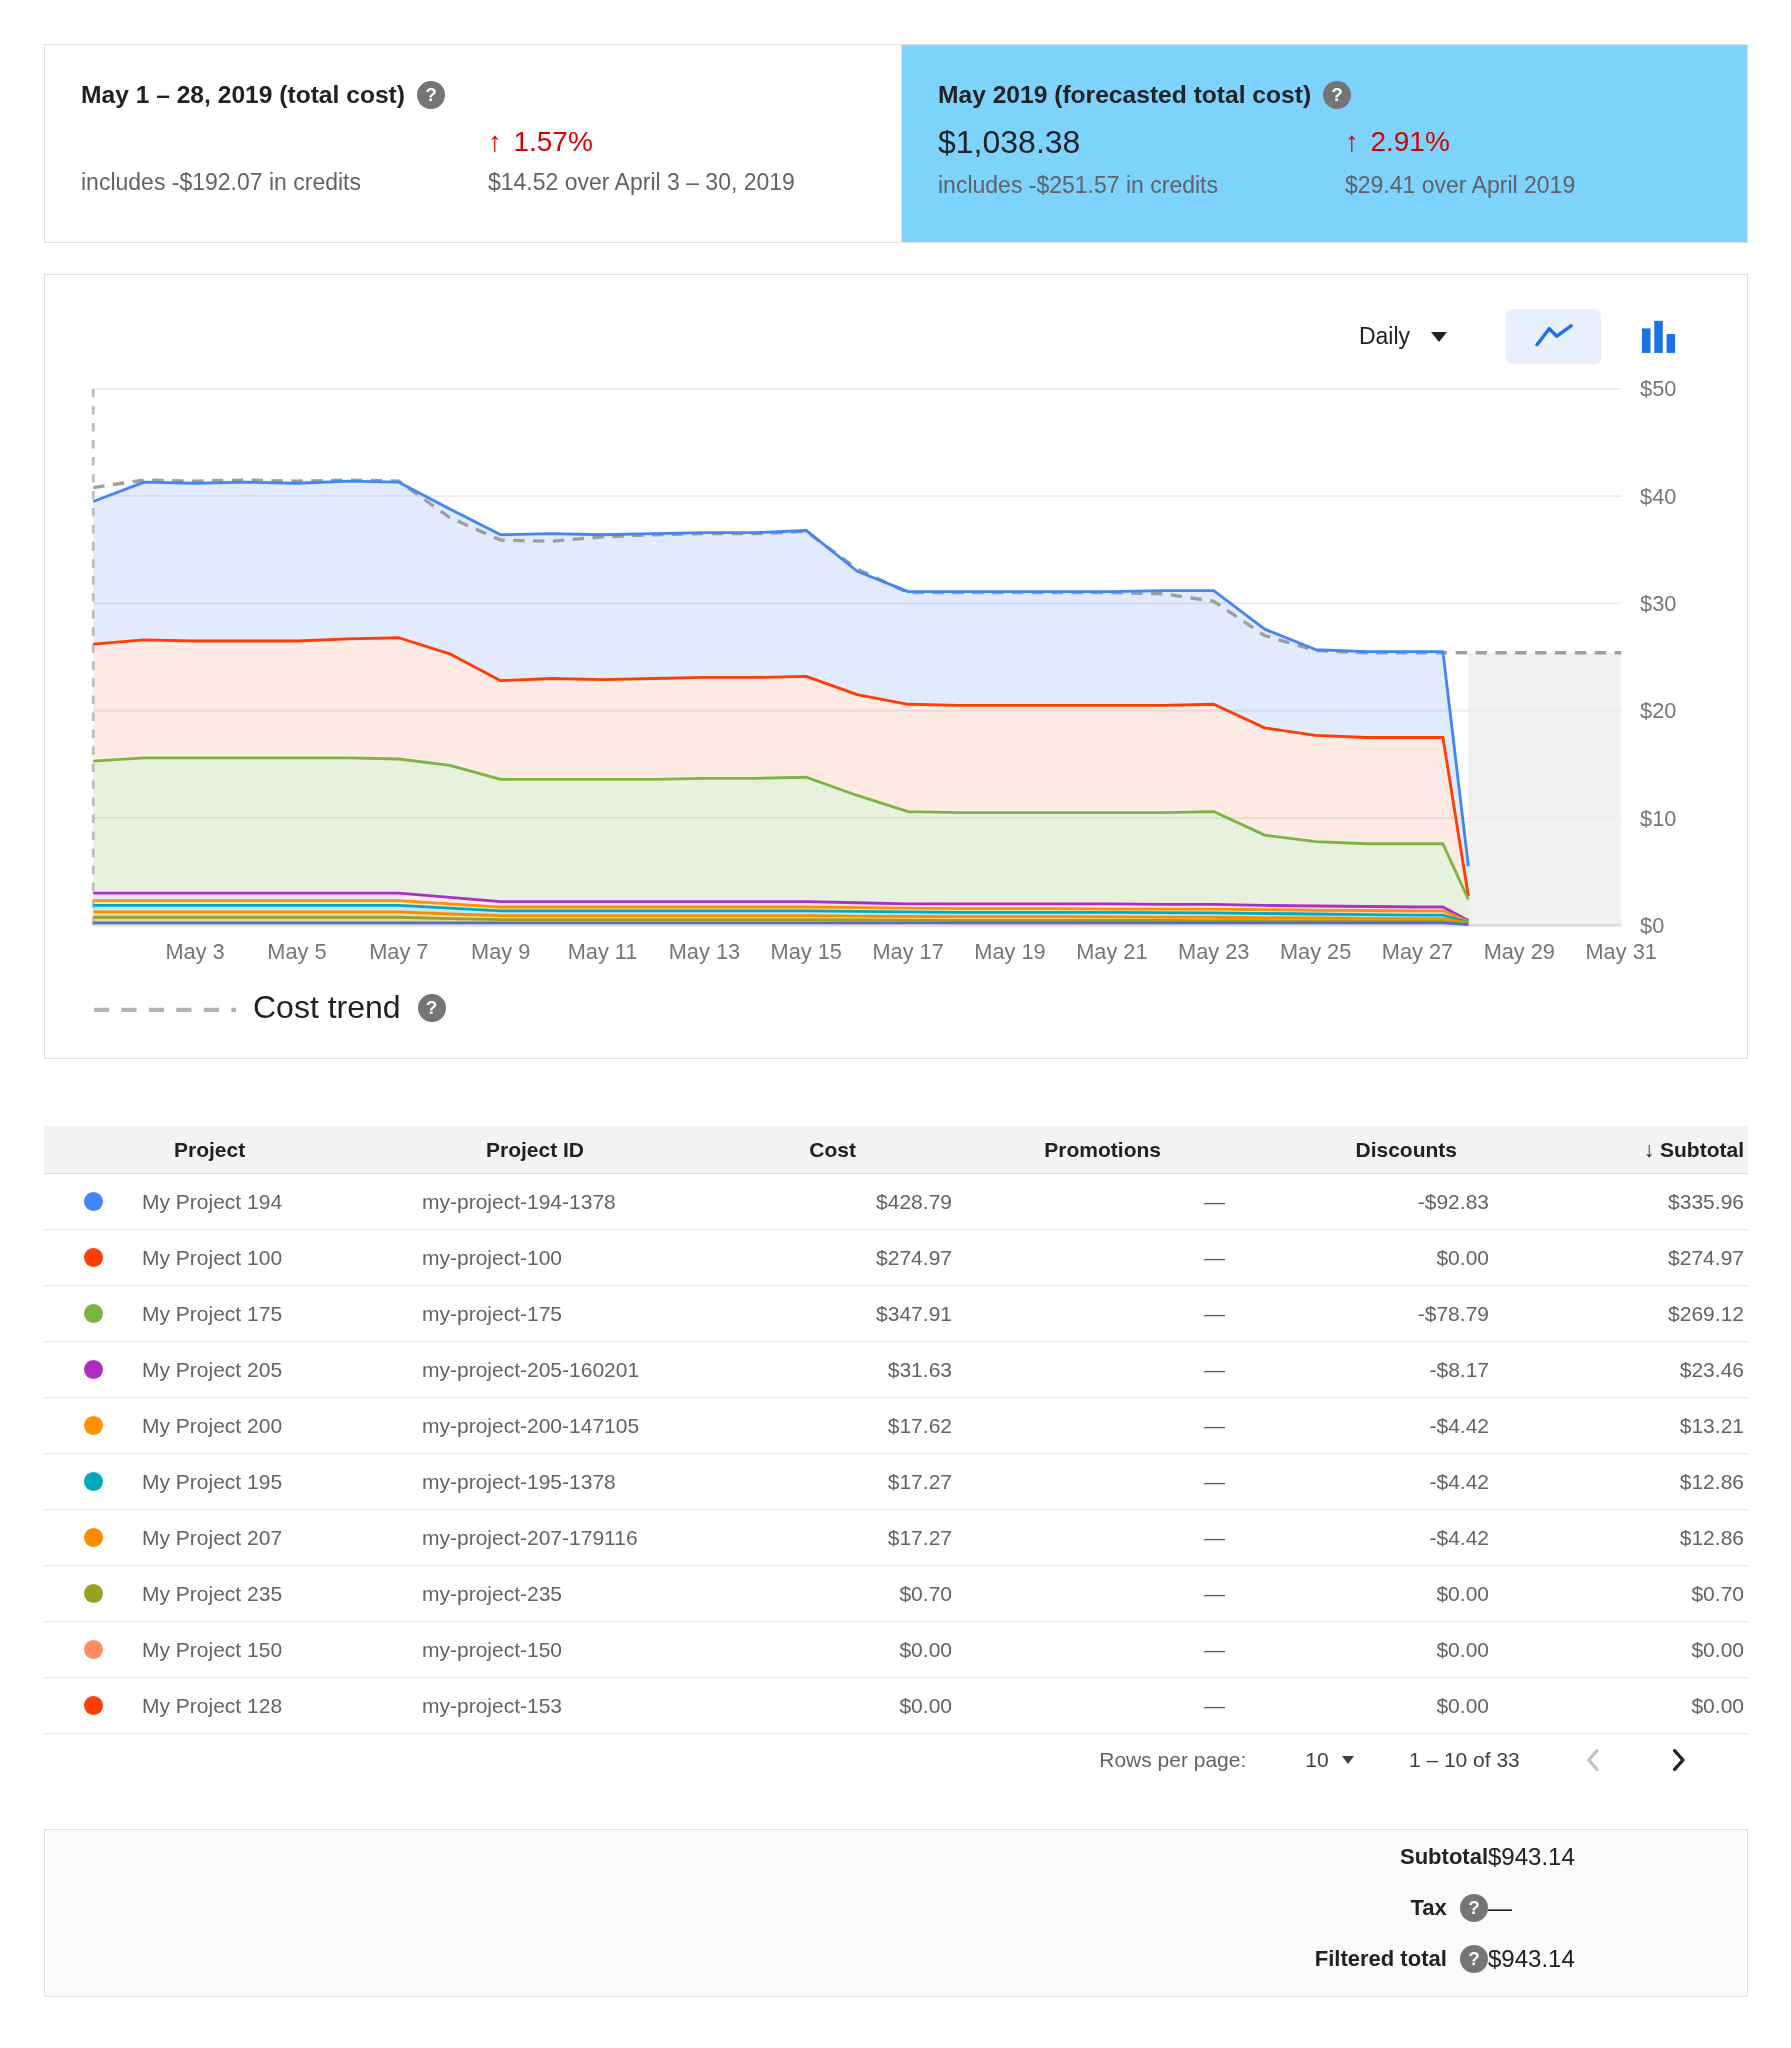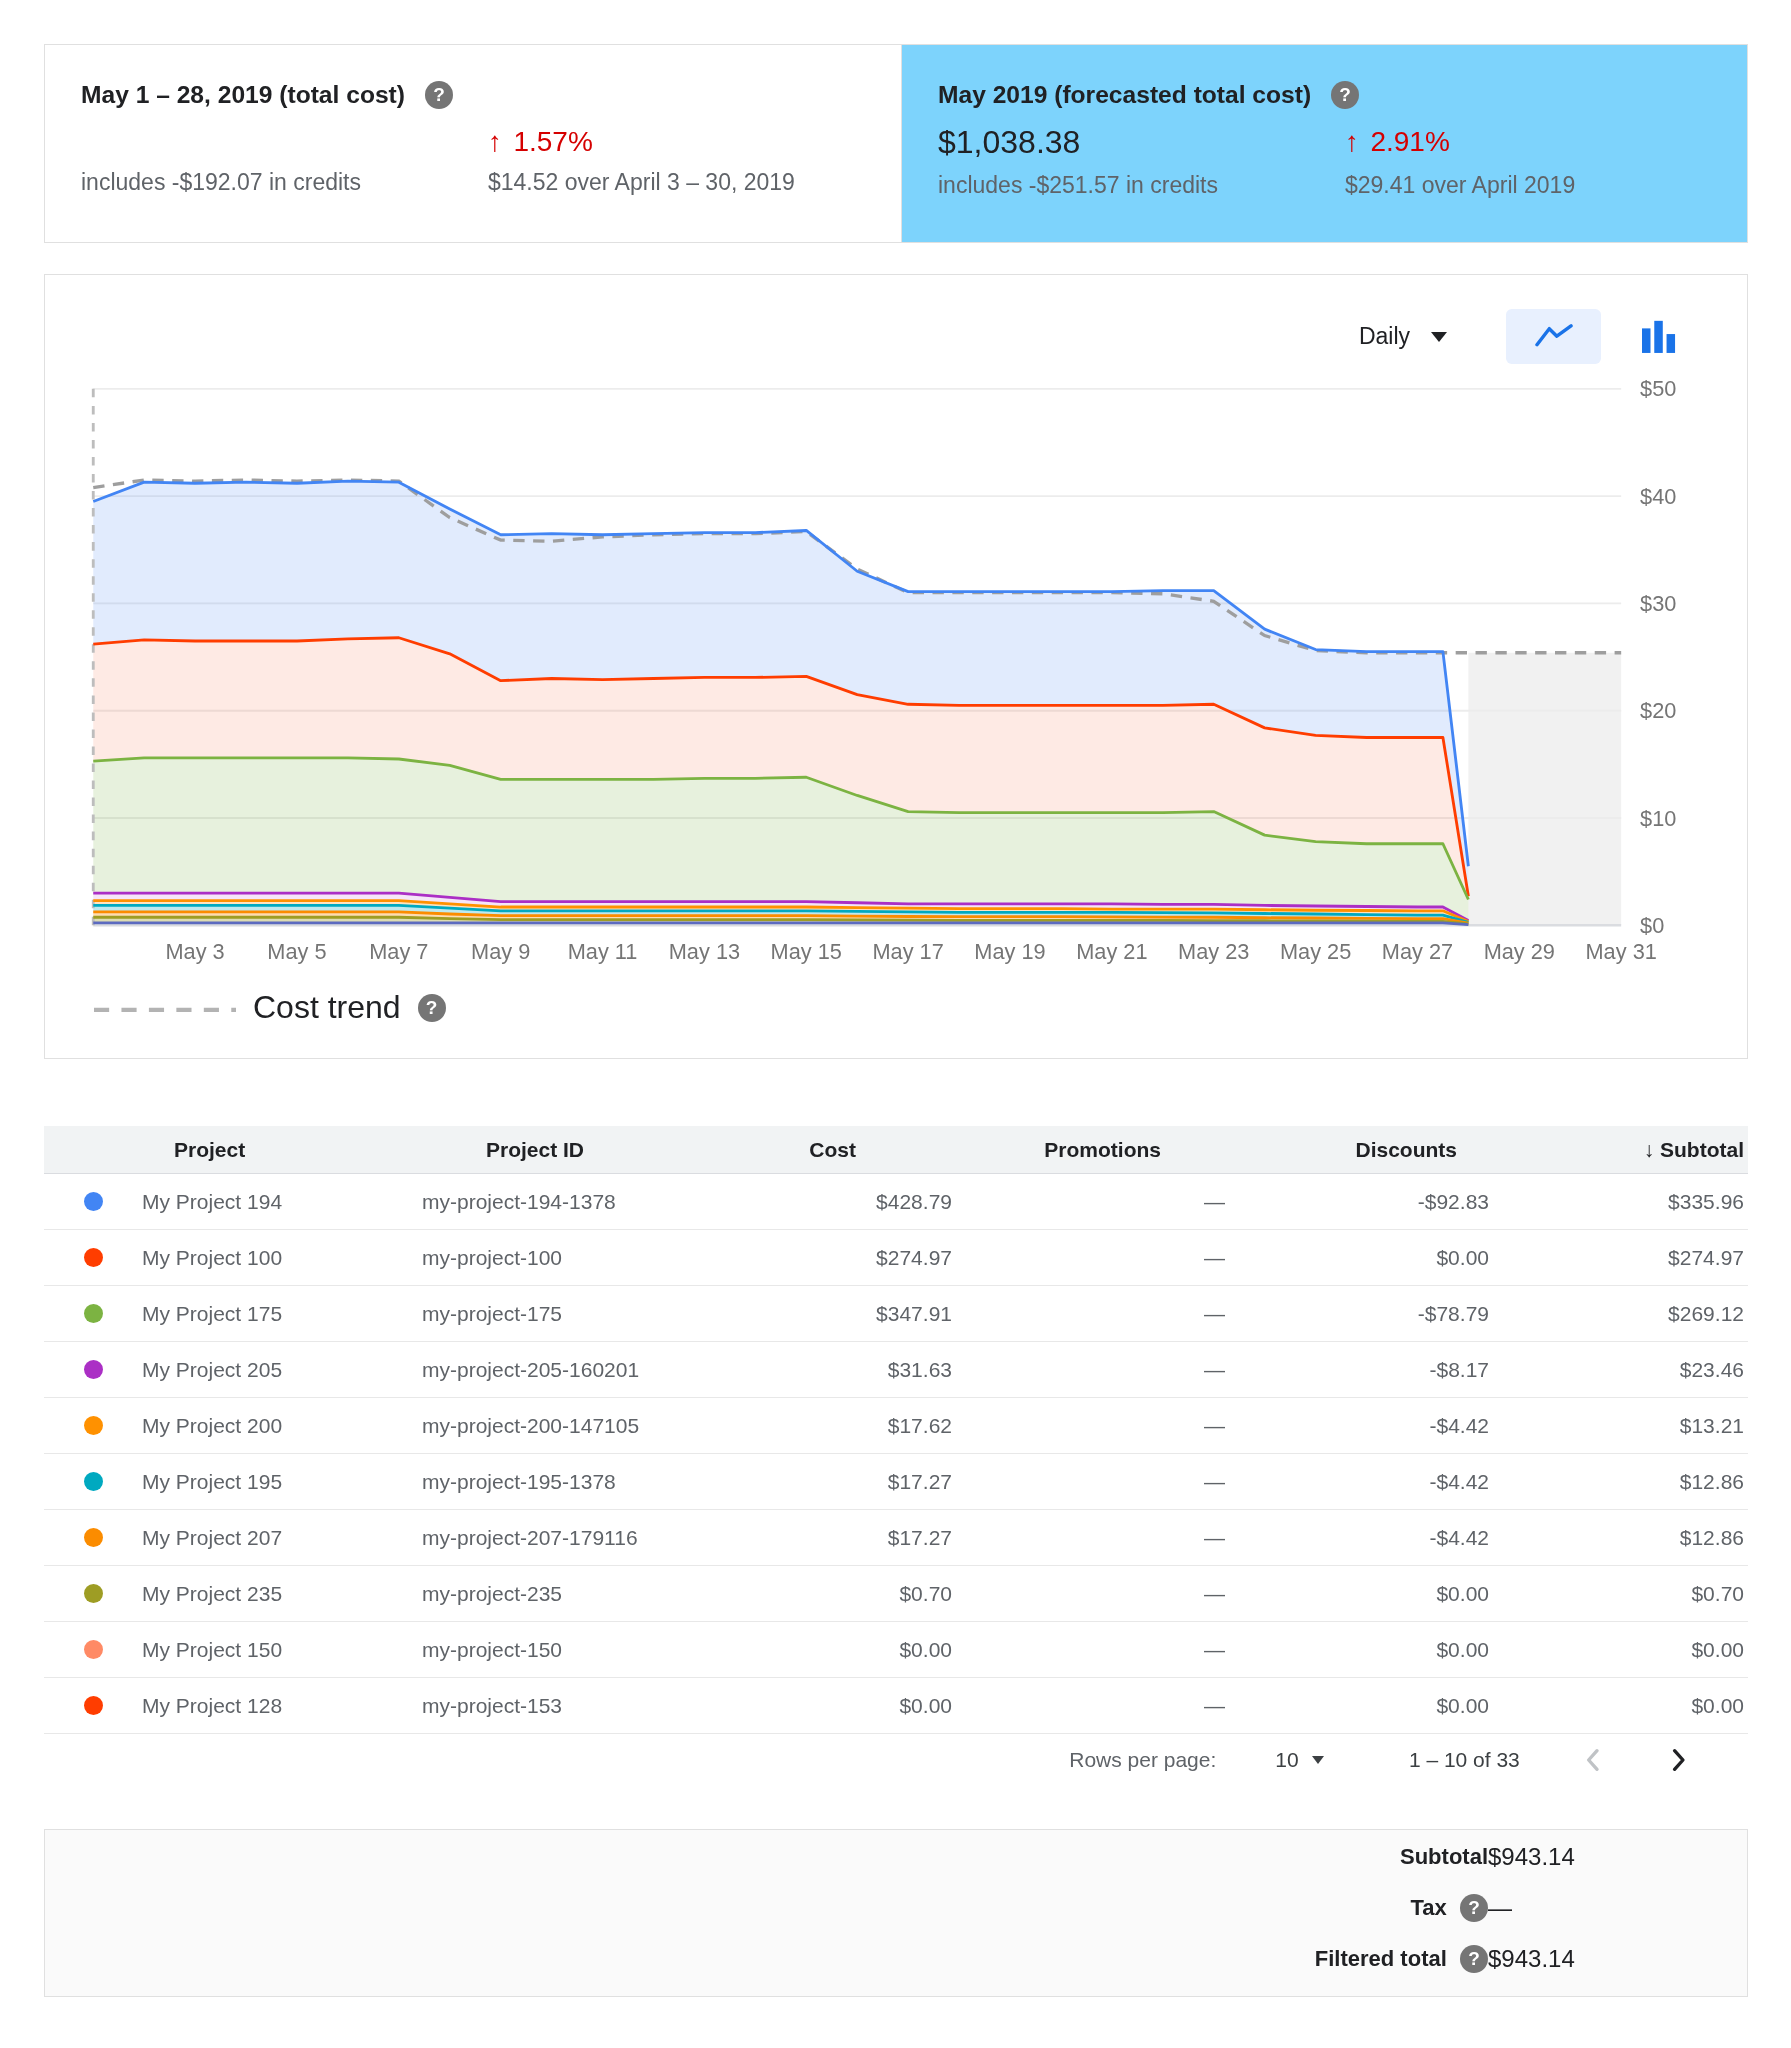--- a/index.html
+++ b/index.html
@@ -10,21 +10,21 @@
   }
   .card{position:absolute;box-sizing:border-box;border:0.9px solid #e0e0e0;background:#fff;}
 
   
   #summary{left:44px;top:44px;width:1704px;height:199px;display:flex;}
   .pane{box-sizing:border-box;padding:36px 0 0 36px;display:grid;
         grid-template-columns:407px 1fr;
         grid-template-areas:"t t" "a d" "c n";align-content:start;}
   .pane-left{width:856px;}
   .pane-right{flex:1;background:#7dd3fc;border-left:0.9px solid #e0e0e0;}
-  .pane-title{grid-area:t;display:flex;align-items:center;gap:20px;
+  .pane-title{grid-area:t;display:flex;align-items:center;gap:12px;
               font-size:24.6px;font-weight:bold;color:#202124;}
   .amount{grid-area:a;font-size:32px;margin-top:15px;}
   .credits{grid-area:c;font-size:23px;color:#5f6368;margin-top:11.4px;}
   .delta{grid-area:d;margin-top:17px;display:flex;align-items:baseline;gap:11.4px;
          font-size:28px;color:#d50000;}
   .delta .up-arrow{font-weight:bold;font-size:28px;}
   .delta-note{grid-area:n;font-size:23px;color:#5f6368;margin-top:11.4px;}
   .help{width:28px;height:28px;border-radius:50%;background:#757575;color:#fff;
         display:inline-flex;align-items:center;justify-content:center;
         font-size:19px;font-weight:bold;flex:0 0 auto;}
@@ -55,21 +55,21 @@
   .dot{width:19px;height:19px;border-radius:50%;margin-left:40px;display:block;}
   .sort-arrow{font-weight:bold;margin-right:5.7px;}
 
   
   #pagination{position:absolute;left:44px;top:1730px;width:1704px;height:59px;box-sizing:border-box;
               display:flex;align-items:center;justify-content:flex-end;padding-right:57px;
               font-size:21px;color:#5f6368;}
   .rpp{margin-left:59px;color:#3c4043;display:flex;align-items:center;gap:13.2px;cursor:pointer;}
   .caret-sm{width:0;height:0;border-left:6.6px solid transparent;border-right:6.6px solid transparent;
             border-top:8.5px solid #3c4043;}
-  .range{margin-left:85px;color:#3c4043;}
+  .range{margin-left:55px;color:#3c4043;}
   .chev{margin-left:61px;cursor:pointer;display:flex;align-items:center;}
 
   
   #totals{left:44px;top:1829px;width:1704px;height:168px;background:#fafafa;
           display:flex;flex-direction:column;align-items:flex-end;justify-content:flex-start;
           padding:1.9px 32px 0 0;}
   .total-row{display:flex;align-items:center;height:51px;}
   .t-label{font-size:22px;font-weight:bold;color:#202124;}
   .t-help{margin-left:13.2px;}
   .t-value{width:227px;text-align:left;font-size:24px;font-weight:normal;color:#202124;}

